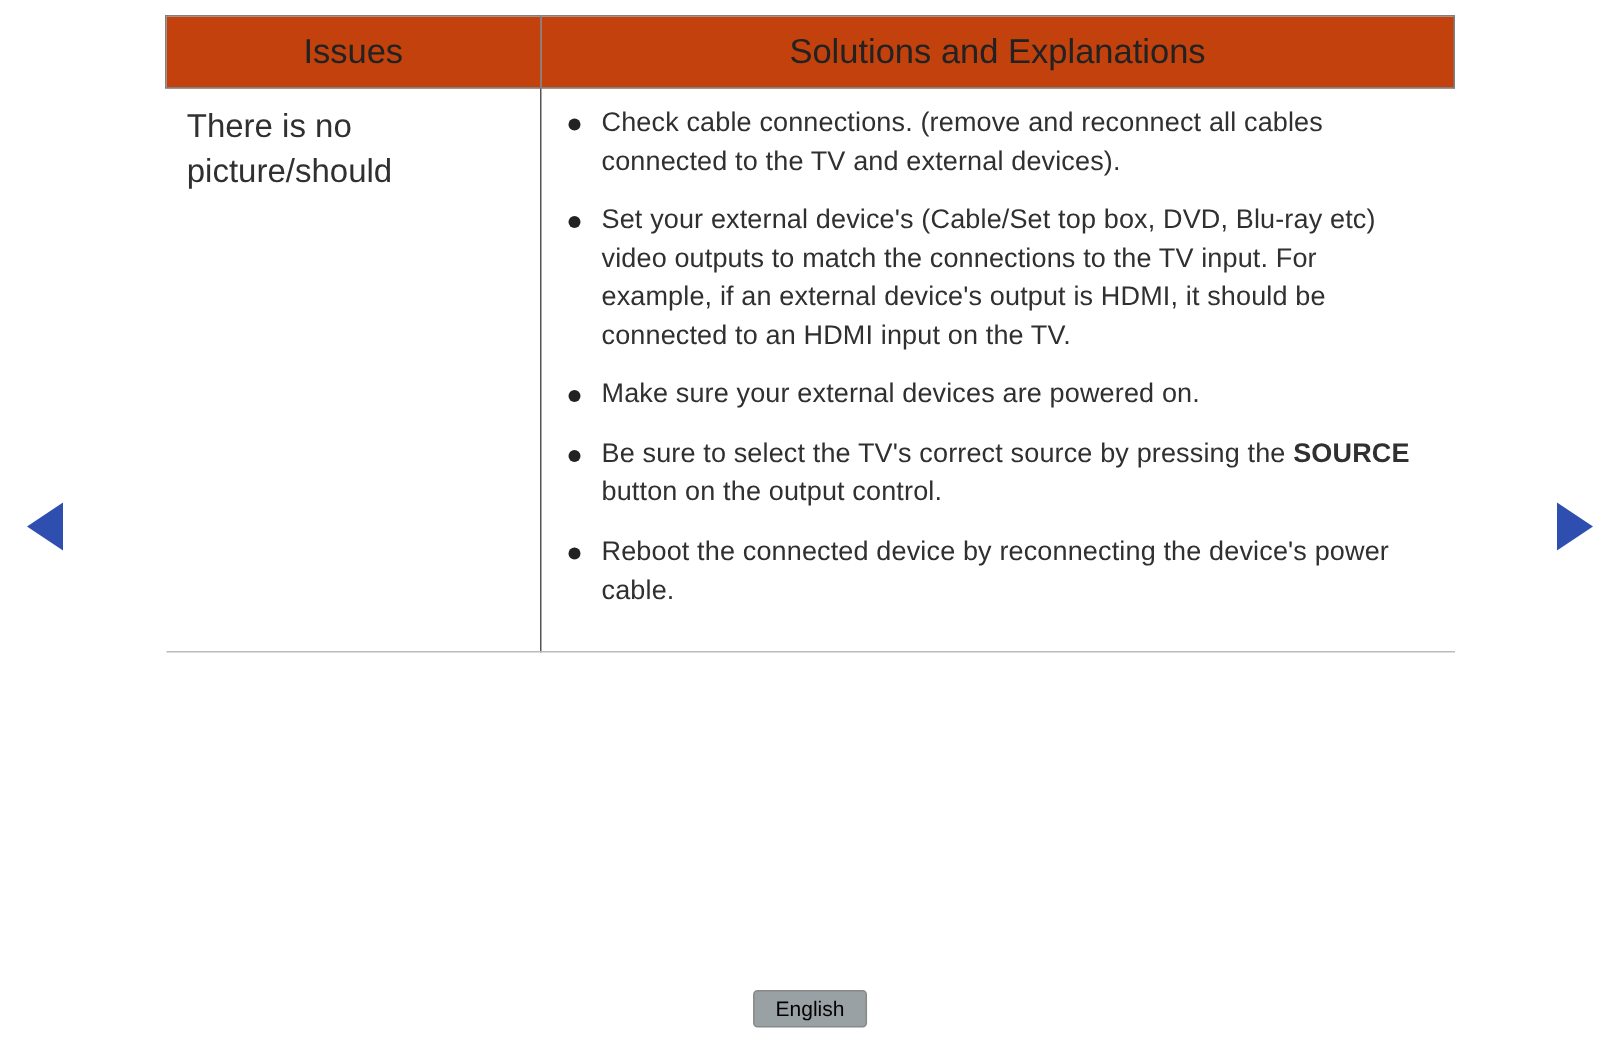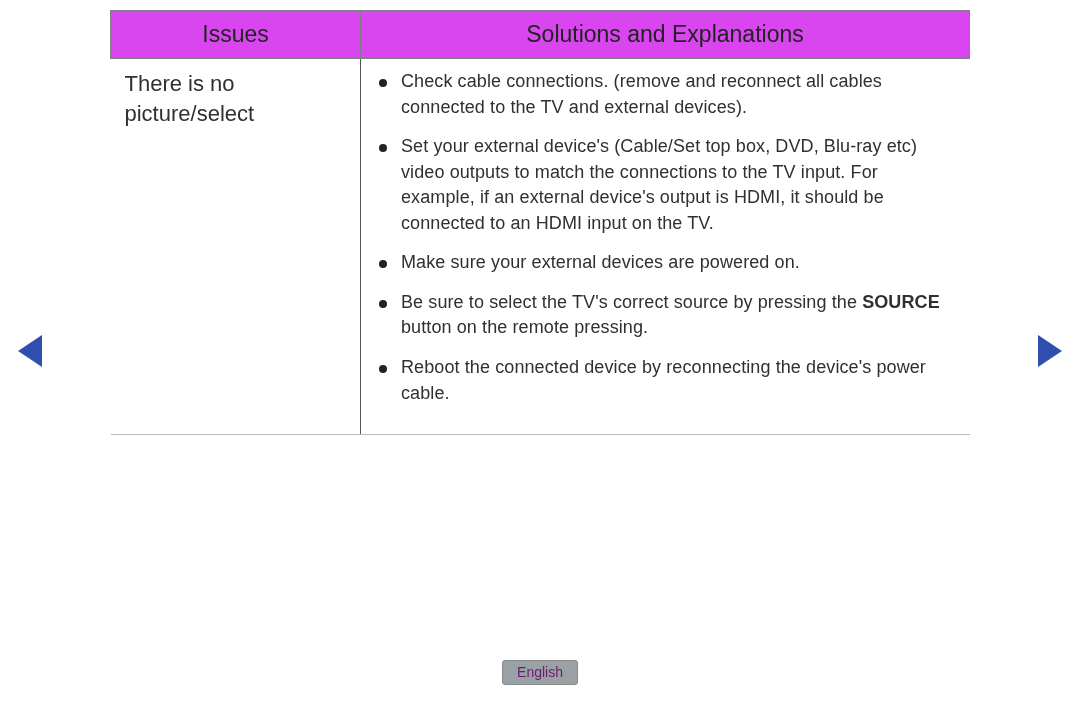--- a/index.html
+++ b/index.html
@@ -18,21 +18,21 @@
       top: 10px;
       width: 860px;
     }
     table.tbl {
       width: 100%;
       border-collapse: collapse;
       font-size: 22px;
       line-height: 1.35;
     }
     table.tbl thead th {
-      background: #d946ef;
+      background: #c2410c;
       color: #222;
       font-weight: 400;
       text-align: center;
       padding: 8px 10px;
       border: 1px solid #7a8184;
       font-size: 23px;
     }
     table.tbl td {
       border-left: 1px solid #555;
       border-right: 1px solid #bbb;
@@ -74,21 +74,21 @@
       cursor: pointer;
     }
     .arrow-left { left: 18px; border-right: 24px solid #2e4fb0; }
     .arrow-right { right: 18px; border-left: 24px solid #2e4fb0; }
     .lang-badge {
       position: absolute;
       bottom: 20px;
       left: 50%;
       transform: translateX(-50%);
       background: #9aa1a4;
-      color: #701a75;
+      color: #000000;
       font-size: 14px;
       padding: 3px 14px 4px;
       border-radius: 3px;
       border: 1px solid #888;
     }
     .bold { font-weight: 700; margin-top: 31px; }
   </style>
 </head>
 <body>
 
@@ -98,27 +98,27 @@
 <div class="page">
   <table class="tbl">
     <thead>
       <tr>
         <th>Issues</th>
         <th>Solutions and Explanations</th>
       </tr>
     </thead>
     <tbody>
       <tr>
-        <td>There is no picture/select</td>
+        <td>There is no picture/should</td>
         <td>
           <ul class="solutions">
               <li>Check cable connections. (remove and reconnect all cables connected to the TV and external devices).</li>
               <li>Set your external device's (Cable/Set top box, DVD, Blu-ray etc) video outputs to match the connections to the TV input. For example, if an external device's output is HDMI, it should be connected to an HDMI input on the TV.</li>
               <li>Make sure your external devices are powered on.</li>
-              <li><span>Be sure to select the TV's correct source by pressing the </span><span class="bold">SOURCE</span><span> button on the remote pressing.</span></li>
+              <li><span>Be sure to select the TV's correct source by pressing the </span><span class="bold">SOURCE</span><span> button on the output control.</span></li>
               <li>Reboot the connected device by reconnecting the device's power cable.</li>
             </ul>
         </td>
       </tr>
     </tbody>
   </table>
 </div>
 
 <div class="lang-badge">English</div>
 

